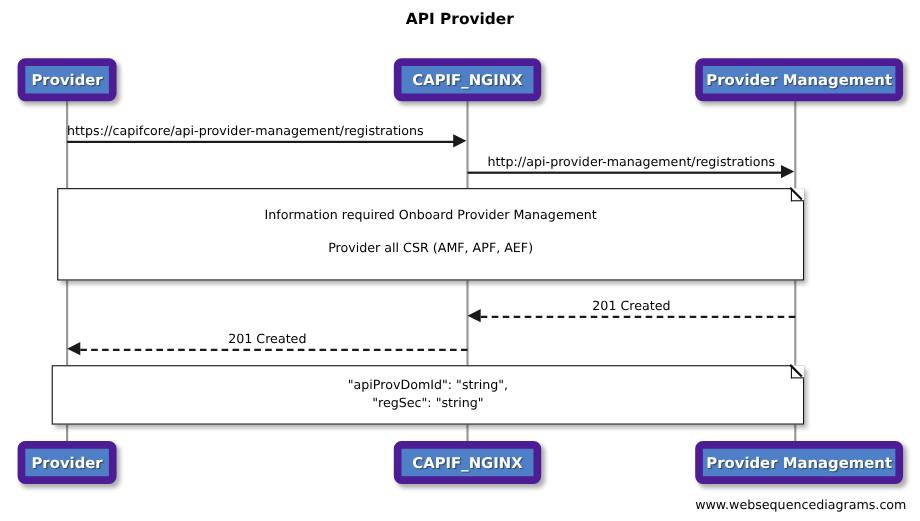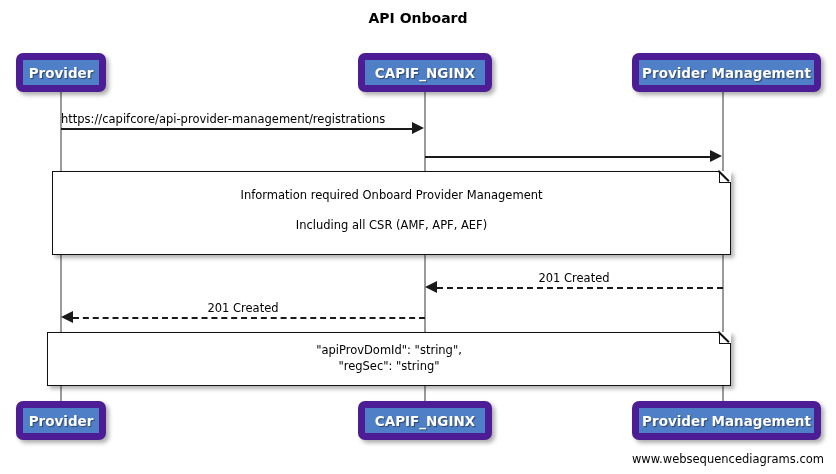--- a/index.html
+++ b/index.html
@@ -142,49 +142,50 @@
     font-size: 11.5px;
     color: #000000;
     white-space: nowrap;
   }
 </style>
 </head>
 <body>
 
 <div id="canvas">
 
-  <div class="diagram-title">API Onboard</div>
+  <div class="diagram-title">API Provider</div>
 
   <div class="lifeline" style="left:60px;"></div>
   <div class="lifeline" style="left:424px;"></div>
   <div class="lifeline" style="left:722px;"></div>
 
   <div class="participant" style="left:16px; top:53px; width:90px;">
     <span>Provider</span>
   </div>
   <div class="participant" style="left:358px; top:53px; width:134px;">
     <span>CAPIF_NGINX</span>
   </div>
   <div class="participant" style="left:632px; top:53px; width:189px;">
     <span>Provider Management</span>
   </div>
 
   <div class="msg-label" style="left:61px; top:112px; width:288px;">https://capifcore/api-provider-management/registrations</div>
   <div class="msg-line" style="left:61px; top:128px; width:352px;"></div>
   <div class="arrow-head right" style="left:412px; top:122px;"></div>
 
+  <div class="msg-label" style="left:425px; top:140px; width:298px;">http://api-provider-management/registrations</div>
   <div class="msg-line" style="left:425px; top:156px; width:286px;"></div>
   <div class="arrow-head right" style="left:710px; top:150px;"></div>
 
   <div class="note" style="left:52px; top:171px; width:679px; height:84px;">
     <span class="note-fold"></span>
     <div class="note-body" style="top:16px;">
       <span class="nl">Information required Onboard Provider Management</span>
       <span class="spacer"></span>
-      <span class="nl">Including all CSR (AMF, APF, AEF)</span>
+      <span class="nl">Provider all CSR (AMF, APF, AEF)</span>
     </div>
   </div>
 
   <div class="msg-label" style="left:425px; top:271px; width:298px;">201 Created</div>
   <div class="msg-line dashed" style="left:437px; top:287px; width:286px;"></div>
   <div class="arrow-head left" style="left:425px; top:281px;"></div>
 
   <div class="msg-label" style="left:61px; top:301px; width:364px;">201 Created</div>
   <div class="msg-line dashed" style="left:73px; top:317px; width:352px;"></div>
   <div class="arrow-head left" style="left:61px; top:311px;"></div>

